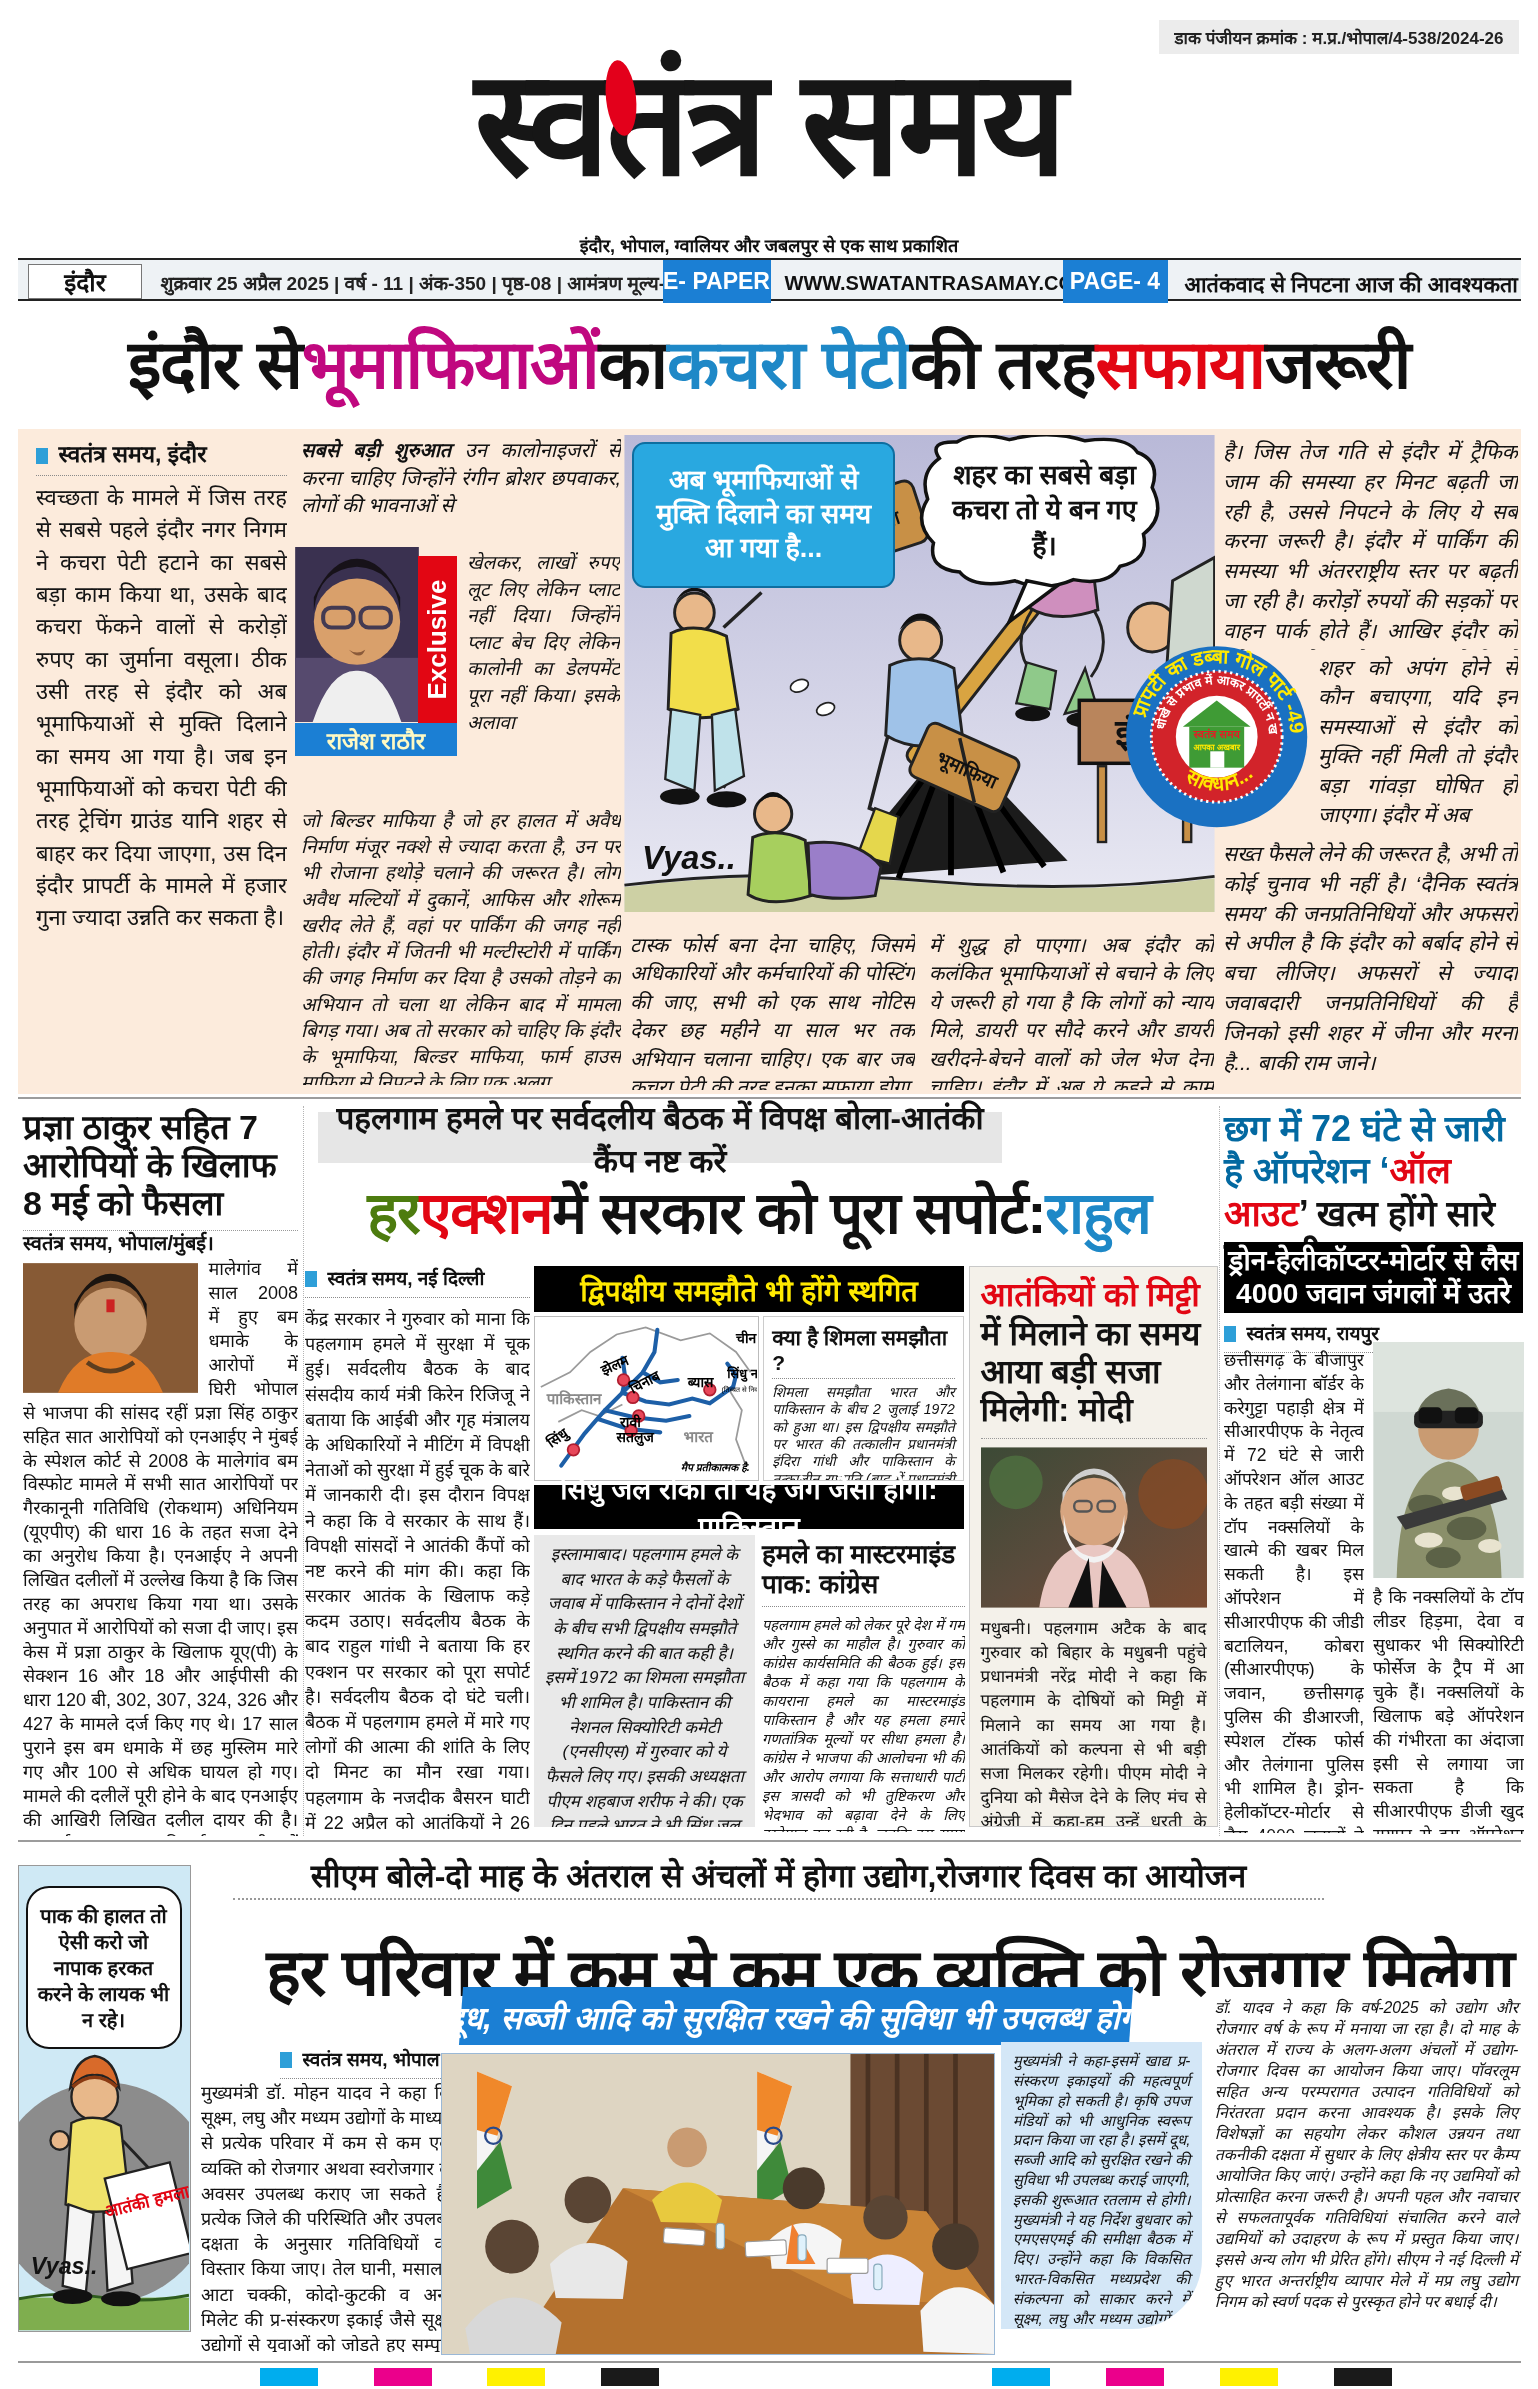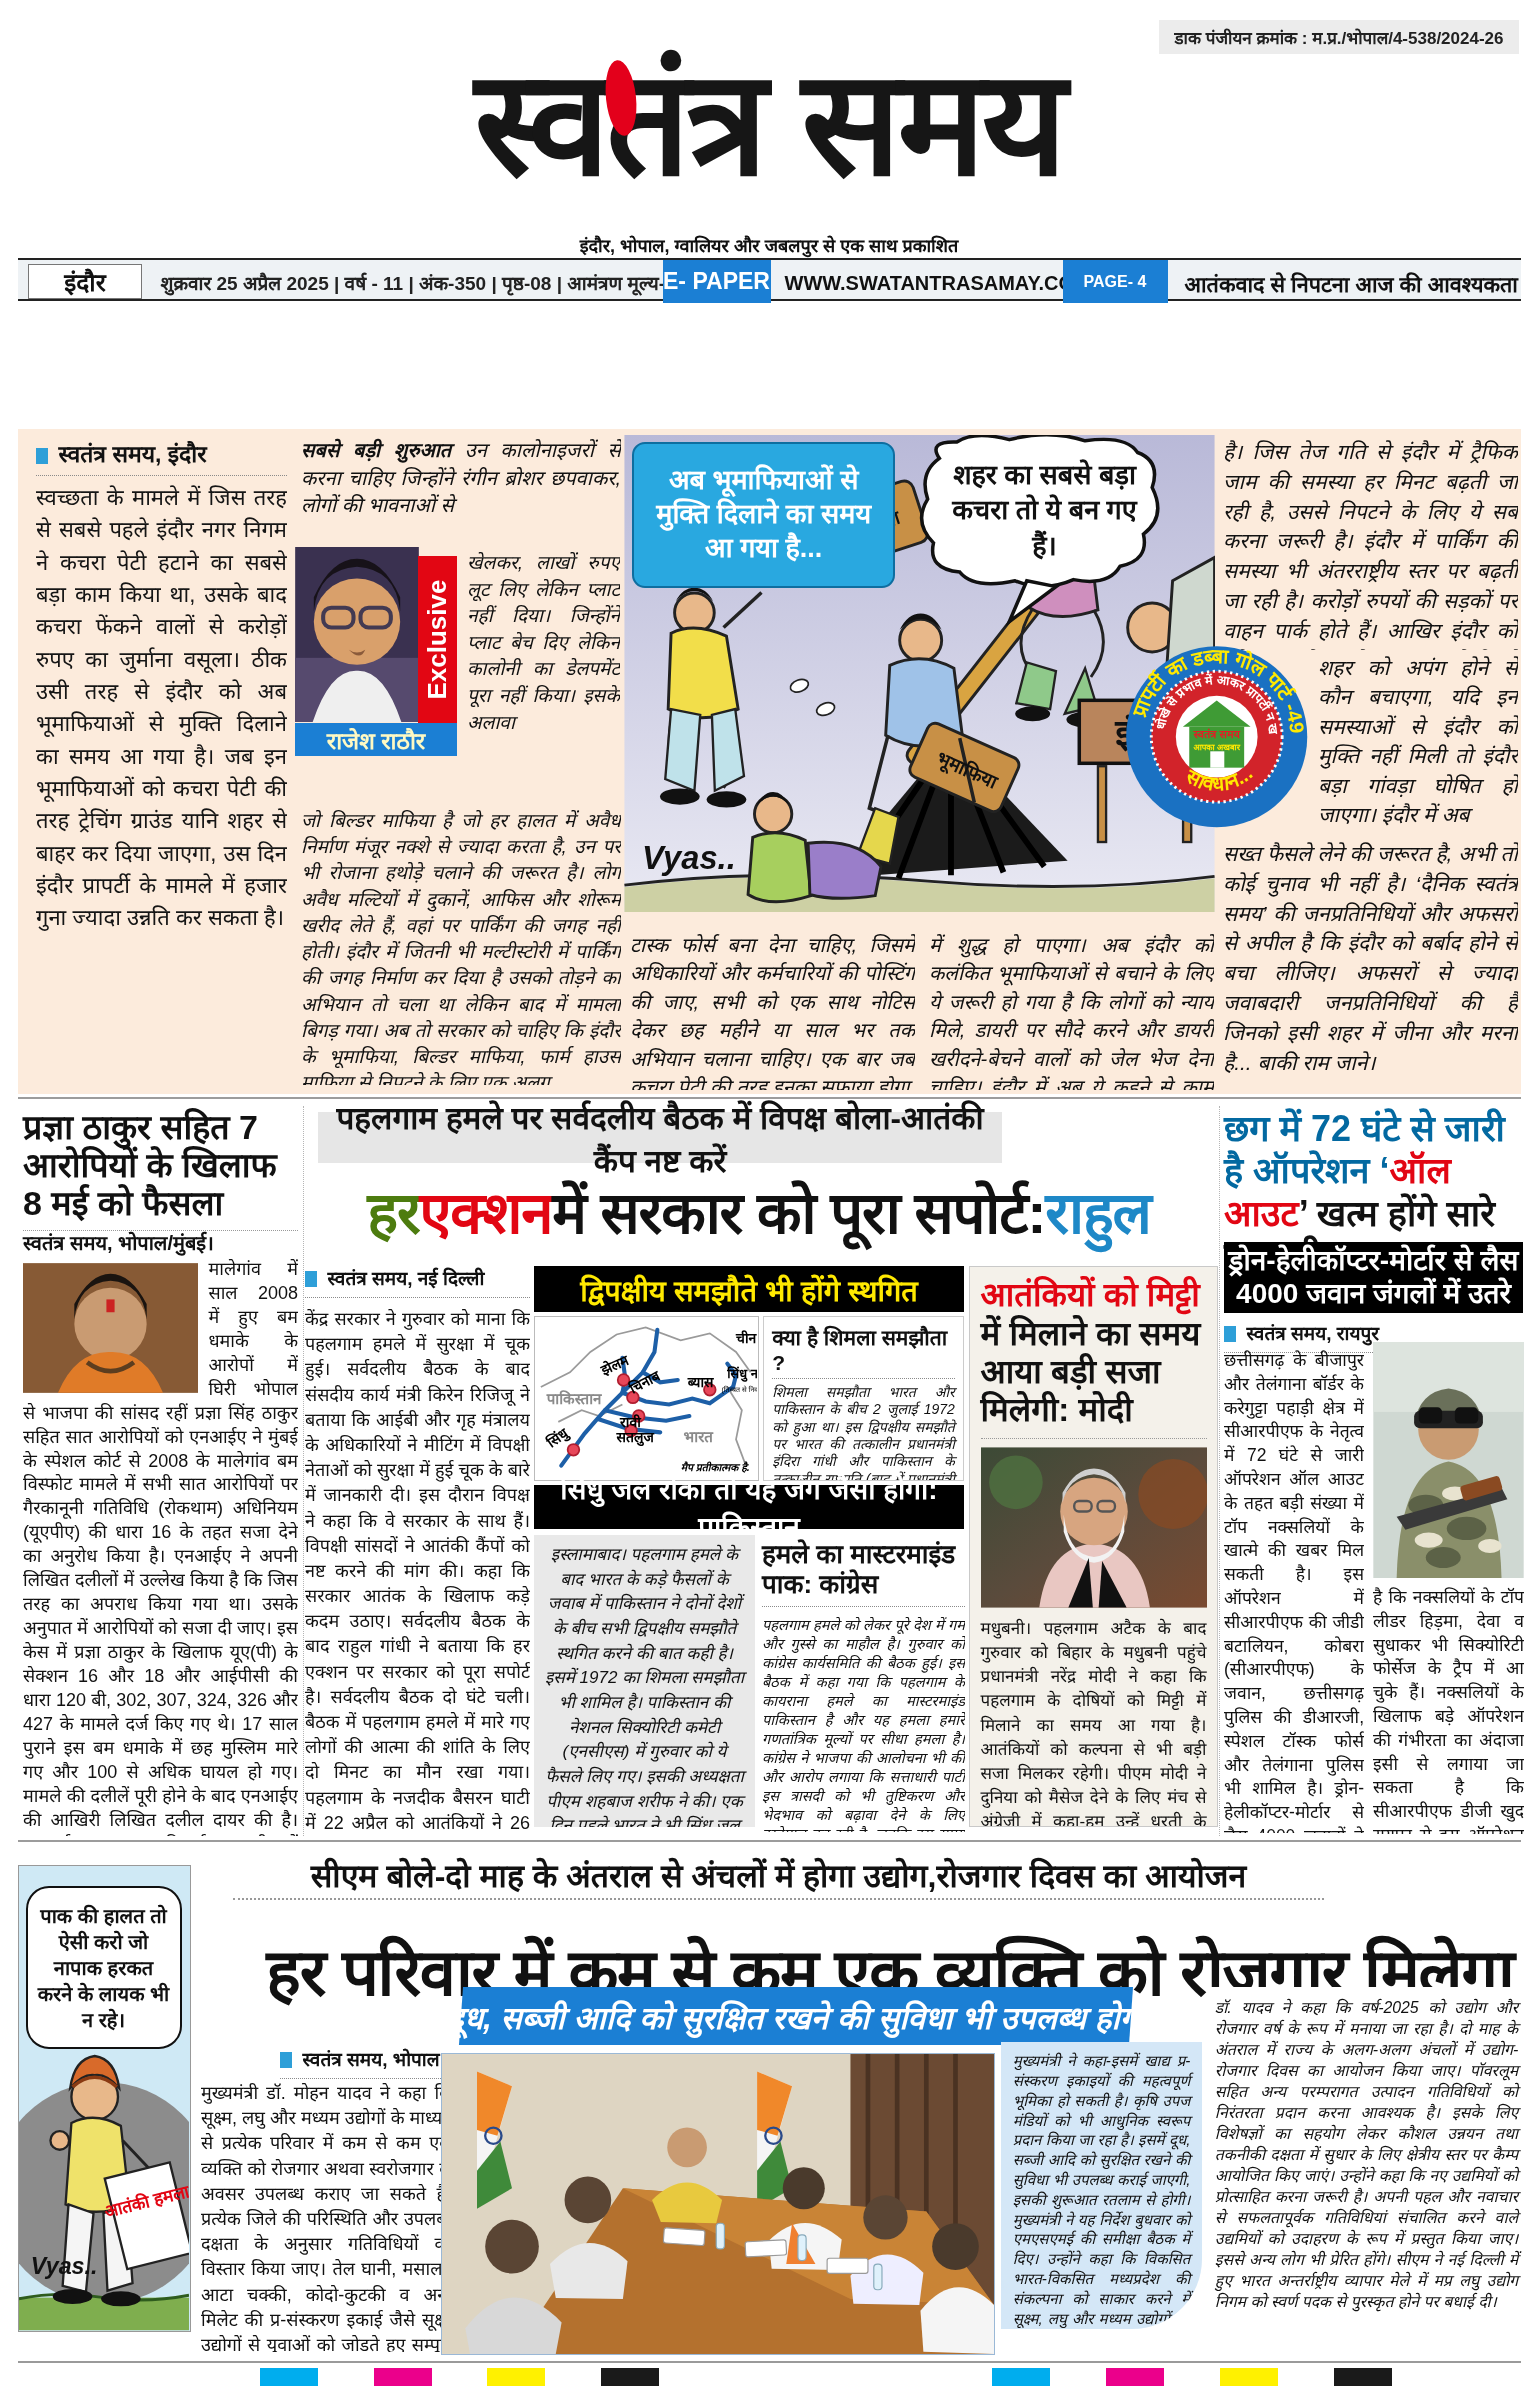--- a/index.html
+++ b/index.html
@@ -44,26 +44,35 @@
 
   <div class="abs" style="left:17.5px;top:258px;width:1503px;height:43px;background:#eef2f5;border-top:2.3px solid #222;border-bottom:2.3px solid #222;">
     <div class="abs ctr" style="left:10.5px;top:3.5px;width:114px;height:35px;background:#fff;border:1.2px solid #777;font-weight:bold;font-size:24.5px;">
       <span>इंदौर</span>
     </div>
     <div class="abs" style="left:143px;top:10px;width:502px;font-weight:bold;font-size:19px;color:#222;white-space:nowrap;">शुक्रवार 25 अप्रैल 2025 | वर्ष - 11 | अंक-350 | पृष्ठ-08 | आमंत्रण मूल्य-03 रु.</div>
     <div class="abs ctr bluebox-btn" style="left:645px;top:0px;width:108px;height:43px;font-size:23px;">
       <span>E- PAPER</span>
     </div>
     <div class="abs" style="left:767px;top:11.7px;font-weight:bold;font-size:20px;color:#111;">WWW.SWATANTRASAMAY.COM</div>
-    <div class="abs ctr bluebox-btn" style="left:1045px;top:0px;width:105px;height:43px;font-size:16px;">
+    <div class="abs ctr bluebox-btn" style="left:1045px;top:0px;width:105px;height:43px;font-size:23px;">
       <span>PAGE- 4</span>
     </div>
     <div class="abs" style="left:1167px;top:8.8px;font-weight:bold;font-size:21.6px;color:#111;white-space:nowrap;">आतंकवाद से निपटना आज की आवश्यकता</div>
   </div>
 
+  <div class="abs ctr" style="left:0;top:301px;width:1538px;height:120px;font-weight:800;font-size:68px;letter-spacing:-1.2px;white-space:nowrap;">
+    <span style="color:#111;">इंदौर से </span>
+      <span style="color:#c0087f;">भूमाफियाओं</span>
+      <span style="color:#111;"> का </span>
+      <span style="color:#1e88c7;">कचरा पेटी</span>
+      <span style="color:#111;"> की तरह </span>
+      <span style="color:#e20613;">सफाया</span>
+      <span style="color:#111;"> जरूरी</span>
+  </div>
 
   <div class="abs peach" style="left:17.5px;top:429px;width:1503px;height:665px;"></div>
 
   <div class="abs dot-under" style="left:36px;top:437px;width:251px;">
     <span class="bsq"></span>
     <span class="byline" style="font-size:23px;">स्वतंत्र समय, इंदौर</span>
   </div>
   <div class="abs hbody-lg jus" style="left:36px;top:482px;width:251px;height:604px;overflow:hidden;">स्वच्छता के मामले में जिस तरह से सबसे पहले इंदौर नगर निगम ने कचरा पेटी हटाने का सबसे बड़ा काम किया था, उसके बाद कचरा फेंकने वालों से करोड़ों रुपए का जुर्माना वसूला। ठीक उसी तरह से इंदौर को अब भूमाफियाओं से मुक्ति दिलाने का समय आ गया है। जब इन भूमाफियाओं को कचरा पेटी की तरह ट्रेचिंग ग्राउंड यानि शहर से बाहर कर दिया जाएगा, उस दिन इंदौर प्रापर्टी के मामले में हजार गुना ज्यादा उन्नति कर सकता है।</div>
 
   <div class="abs it jus" style="left:301px;top:437px;width:320px;height:108px;font-size:20px;line-height:1.38;overflow:hidden;">

